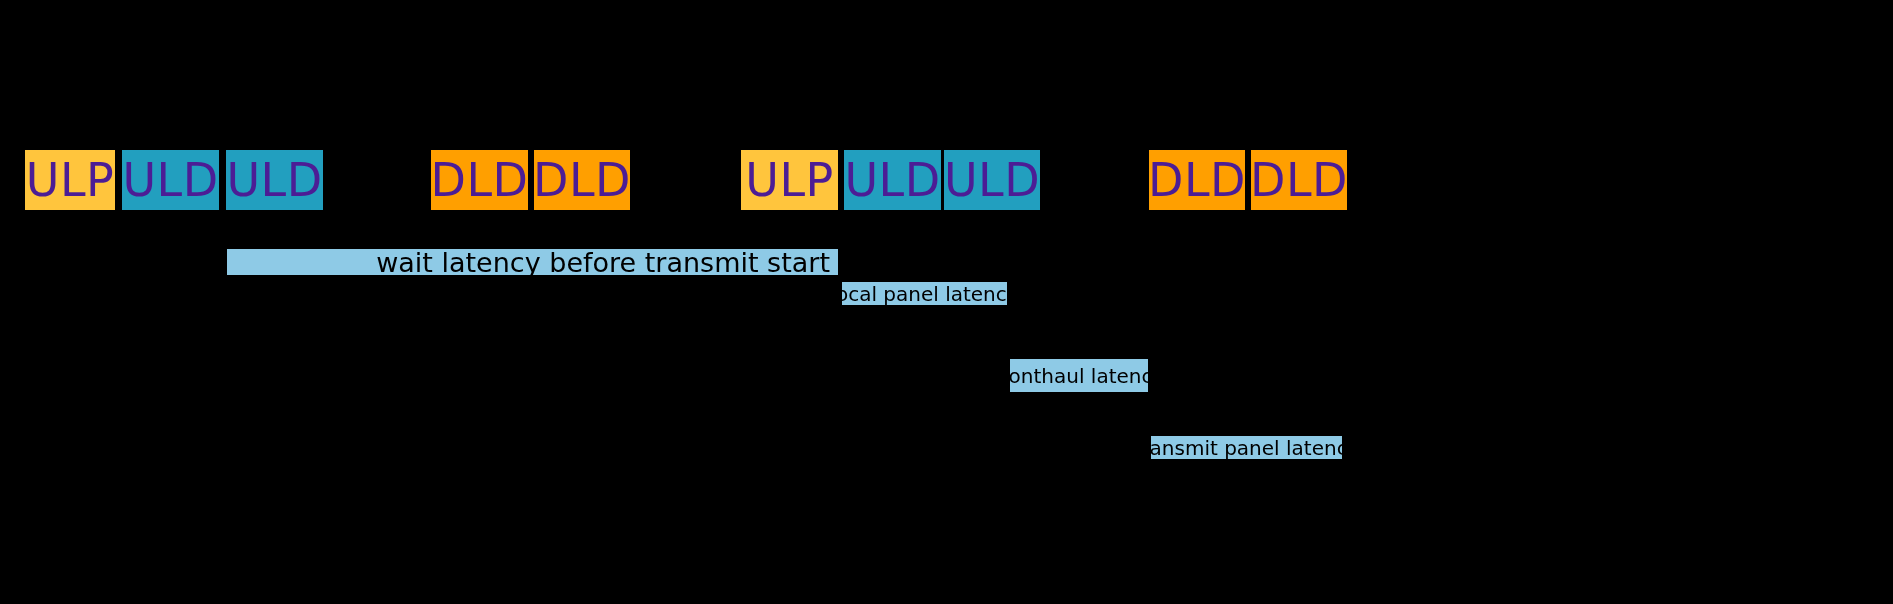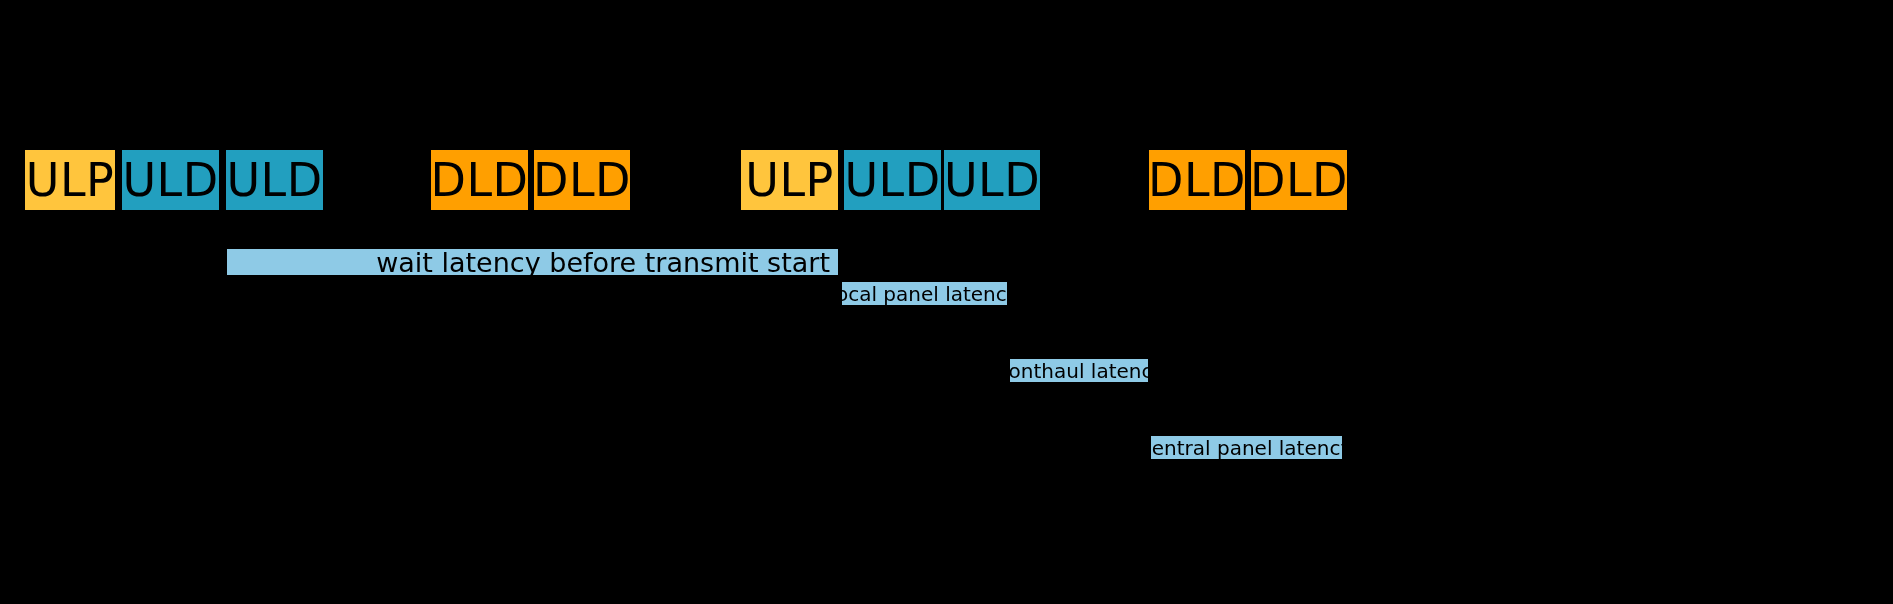--- a/index.html
+++ b/index.html
@@ -19,21 +19,21 @@
     overflow: hidden;
   }
 
   
   .slot {
     position: absolute;
     box-sizing: border-box;
     display: flex;
     align-items: center;
     justify-content: center;
-    color: #000000;
+    color: #4c1d95;
     font-size: 46px;
     line-height: 1;
     letter-spacing: 0.5px;
     white-space: nowrap;
     border: 3px solid #000000;
   }
   .slot.noborder-right { border-right: 0; }
 
   
   .latbar {
@@ -62,16 +62,16 @@
       <div class="slot" style="left: 531px; top: 147px; width: 102px; height: 66px; background: rgb(255, 159, 0);">DLD</div>
       <div class="slot noborder-right" style="left: 738px; top: 147px; width: 100px; height: 66px; background: rgb(255, 197, 61);">ULP</div>
       <div class="slot" style="left: 841px; top: 147px; width: 103px; height: 66px; background: rgb(34, 159, 191);">ULD</div>
       <div class="slot" style="left: 941px; top: 147px; width: 102px; height: 66px; background: rgb(34, 159, 191);">ULD</div>
       <div class="slot" style="left: 1146px; top: 147px; width: 102px; height: 66px; background: rgb(255, 159, 0);">DLD</div>
       <div class="slot" style="left: 1248px; top: 147px; width: 102px; height: 66px; background: rgb(255, 159, 0);">DLD</div>
     </div>
   <div id="bars-layer">
       <div class="latbar align-right lat-lg" style="left: 227px; top: 249px; width: 611px; height: 26px; background: rgb(142, 202, 230);">wait latency before transmit start</div>
       <div class="latbar align-center lat-sm" style="left: 842px; top: 282px; width: 165px; height: 23px; background: rgb(142, 202, 230); text-align: center;">local panel latency</div>
-      <div class="latbar align-center lat-sm" style="left: 1010px; top: 359px; width: 138px; height: 23px; background: rgb(142, 202, 230);">fronthaul latency</div>
-      <div class="latbar align-center lat-sm" style="left: 1151px; top: 436px; width: 191px; height: 23px; background: rgb(142, 202, 230);">central panel latency</div>
+      <div class="latbar align-center lat-sm" style="left: 1010px; top: 359px; width: 138px; height: 33px; background: rgb(142, 202, 230);">fronthaul latency</div>
+      <div class="latbar align-center lat-sm" style="left: 1151px; top: 436px; width: 191px; height: 23px; background: rgb(142, 202, 230);">transmit panel latency</div>
     </div>
 </div>
 
 </body></html>

